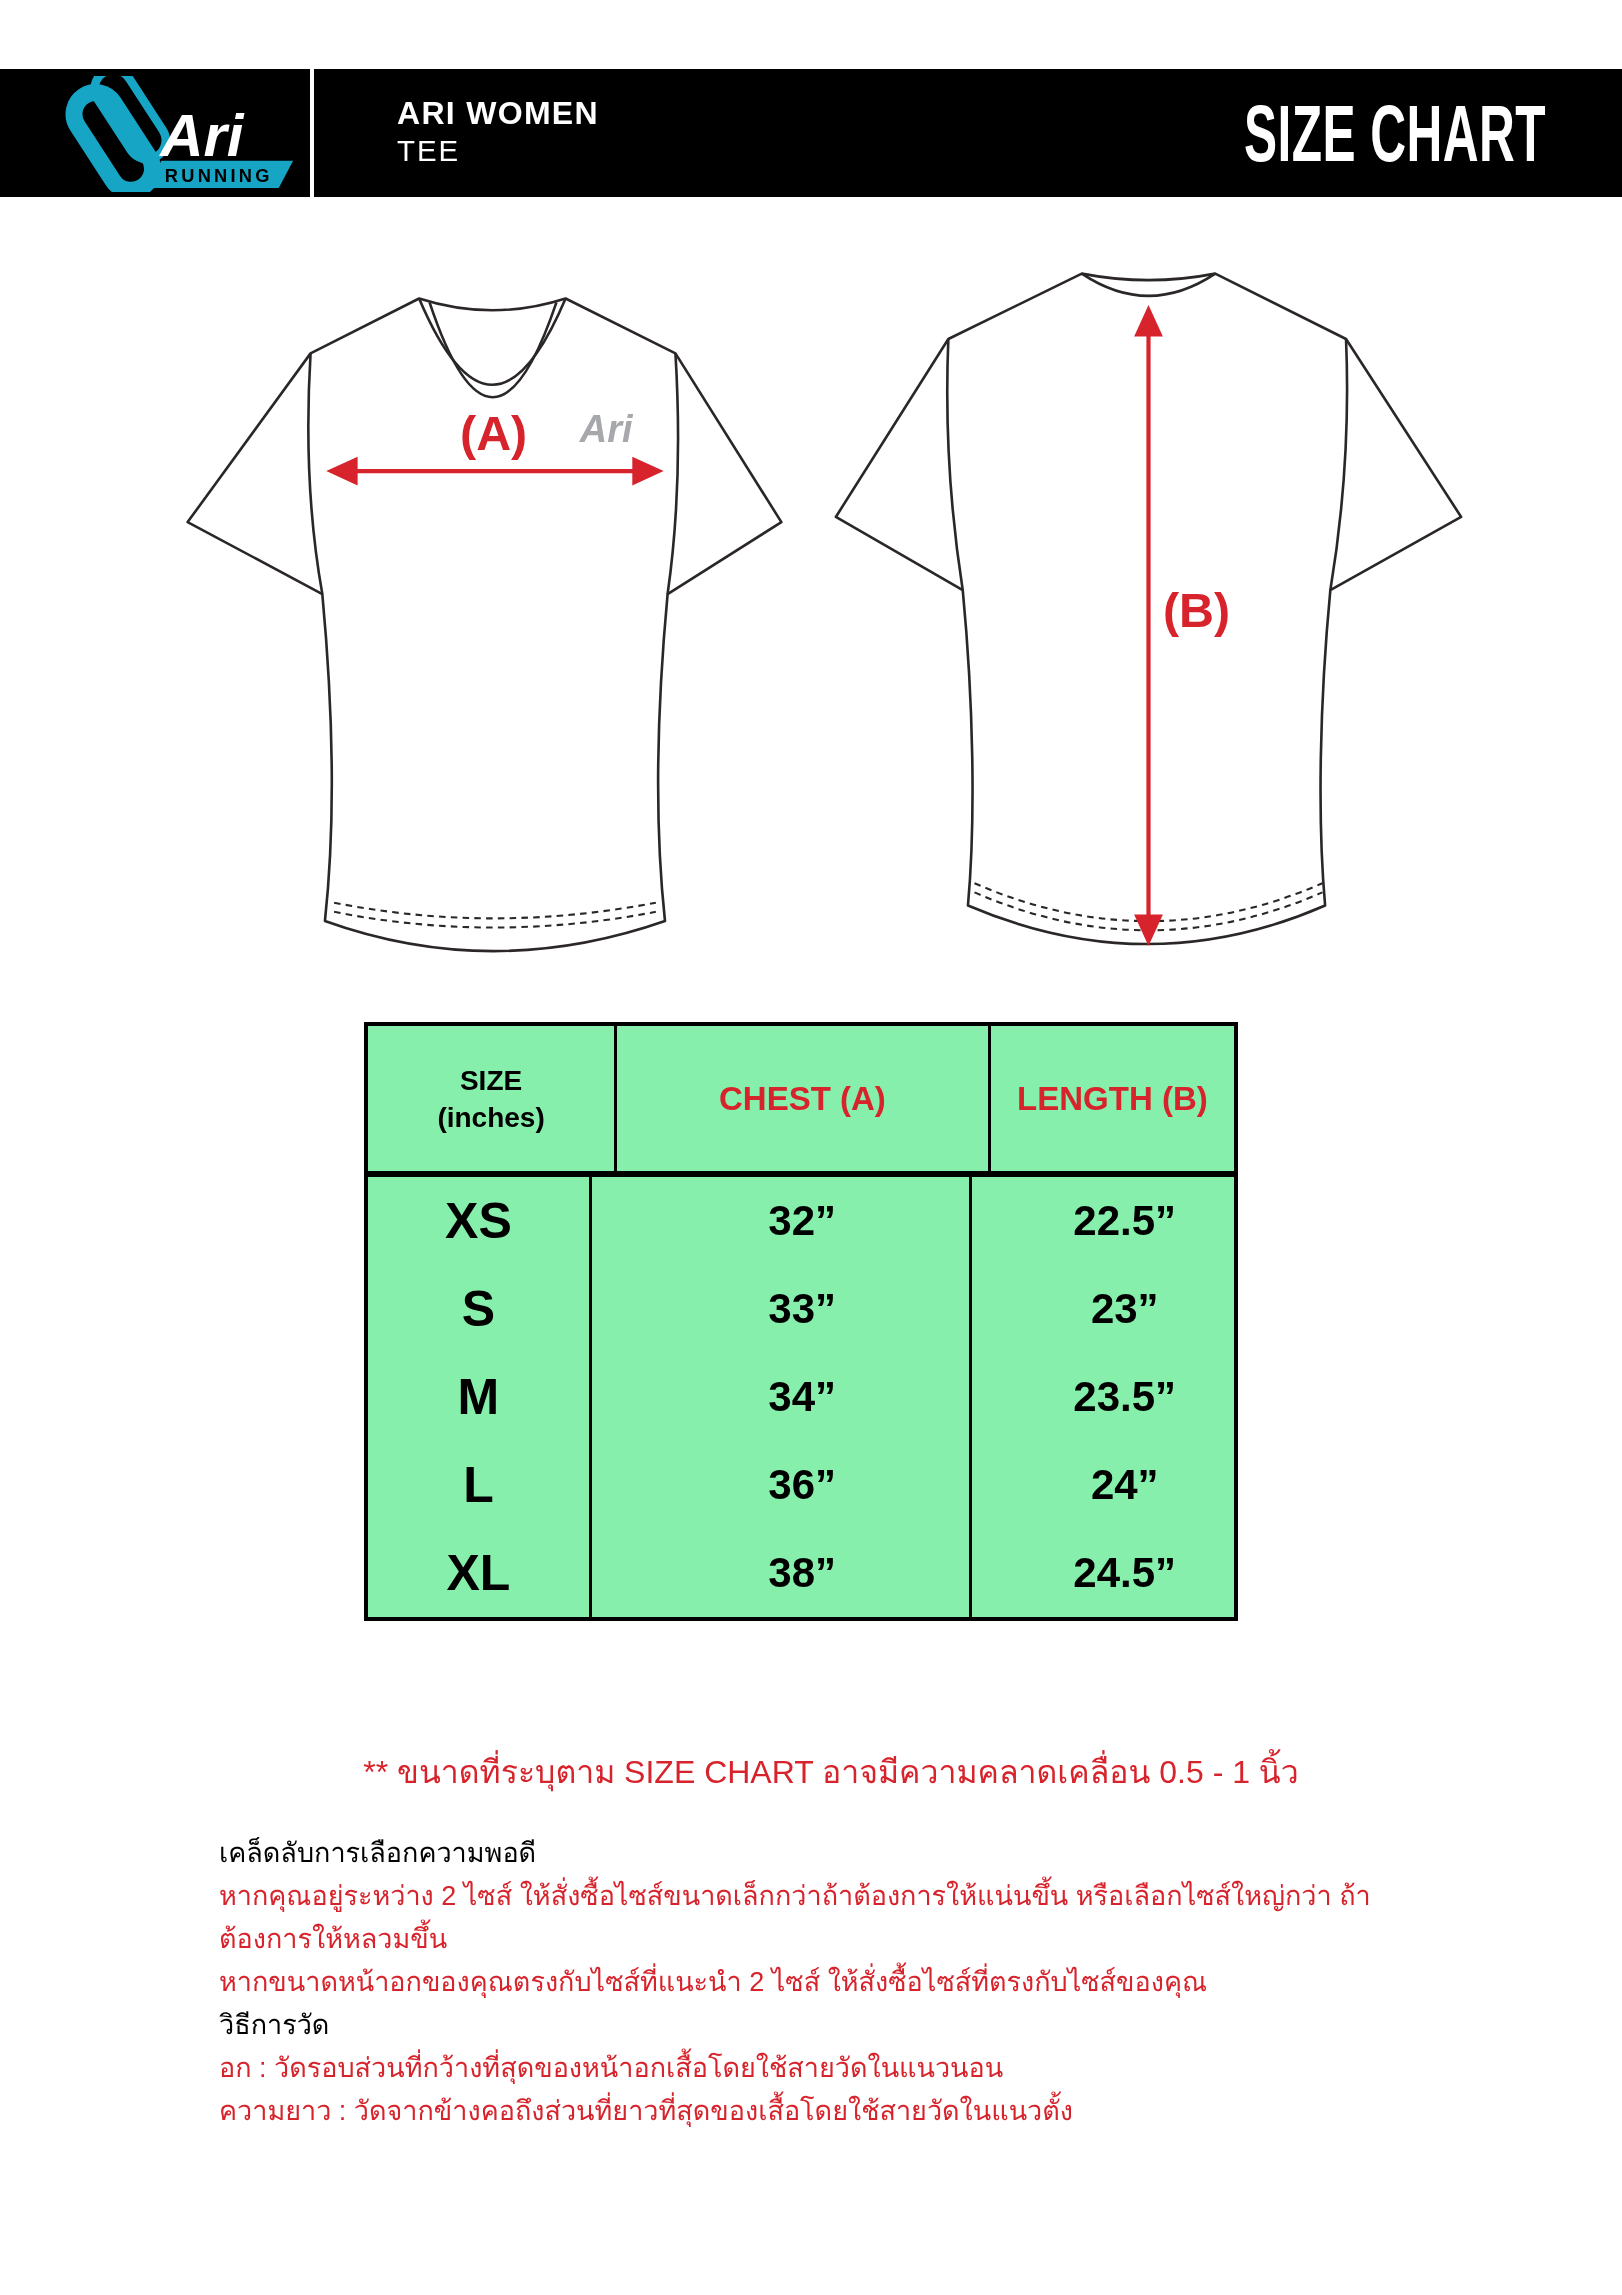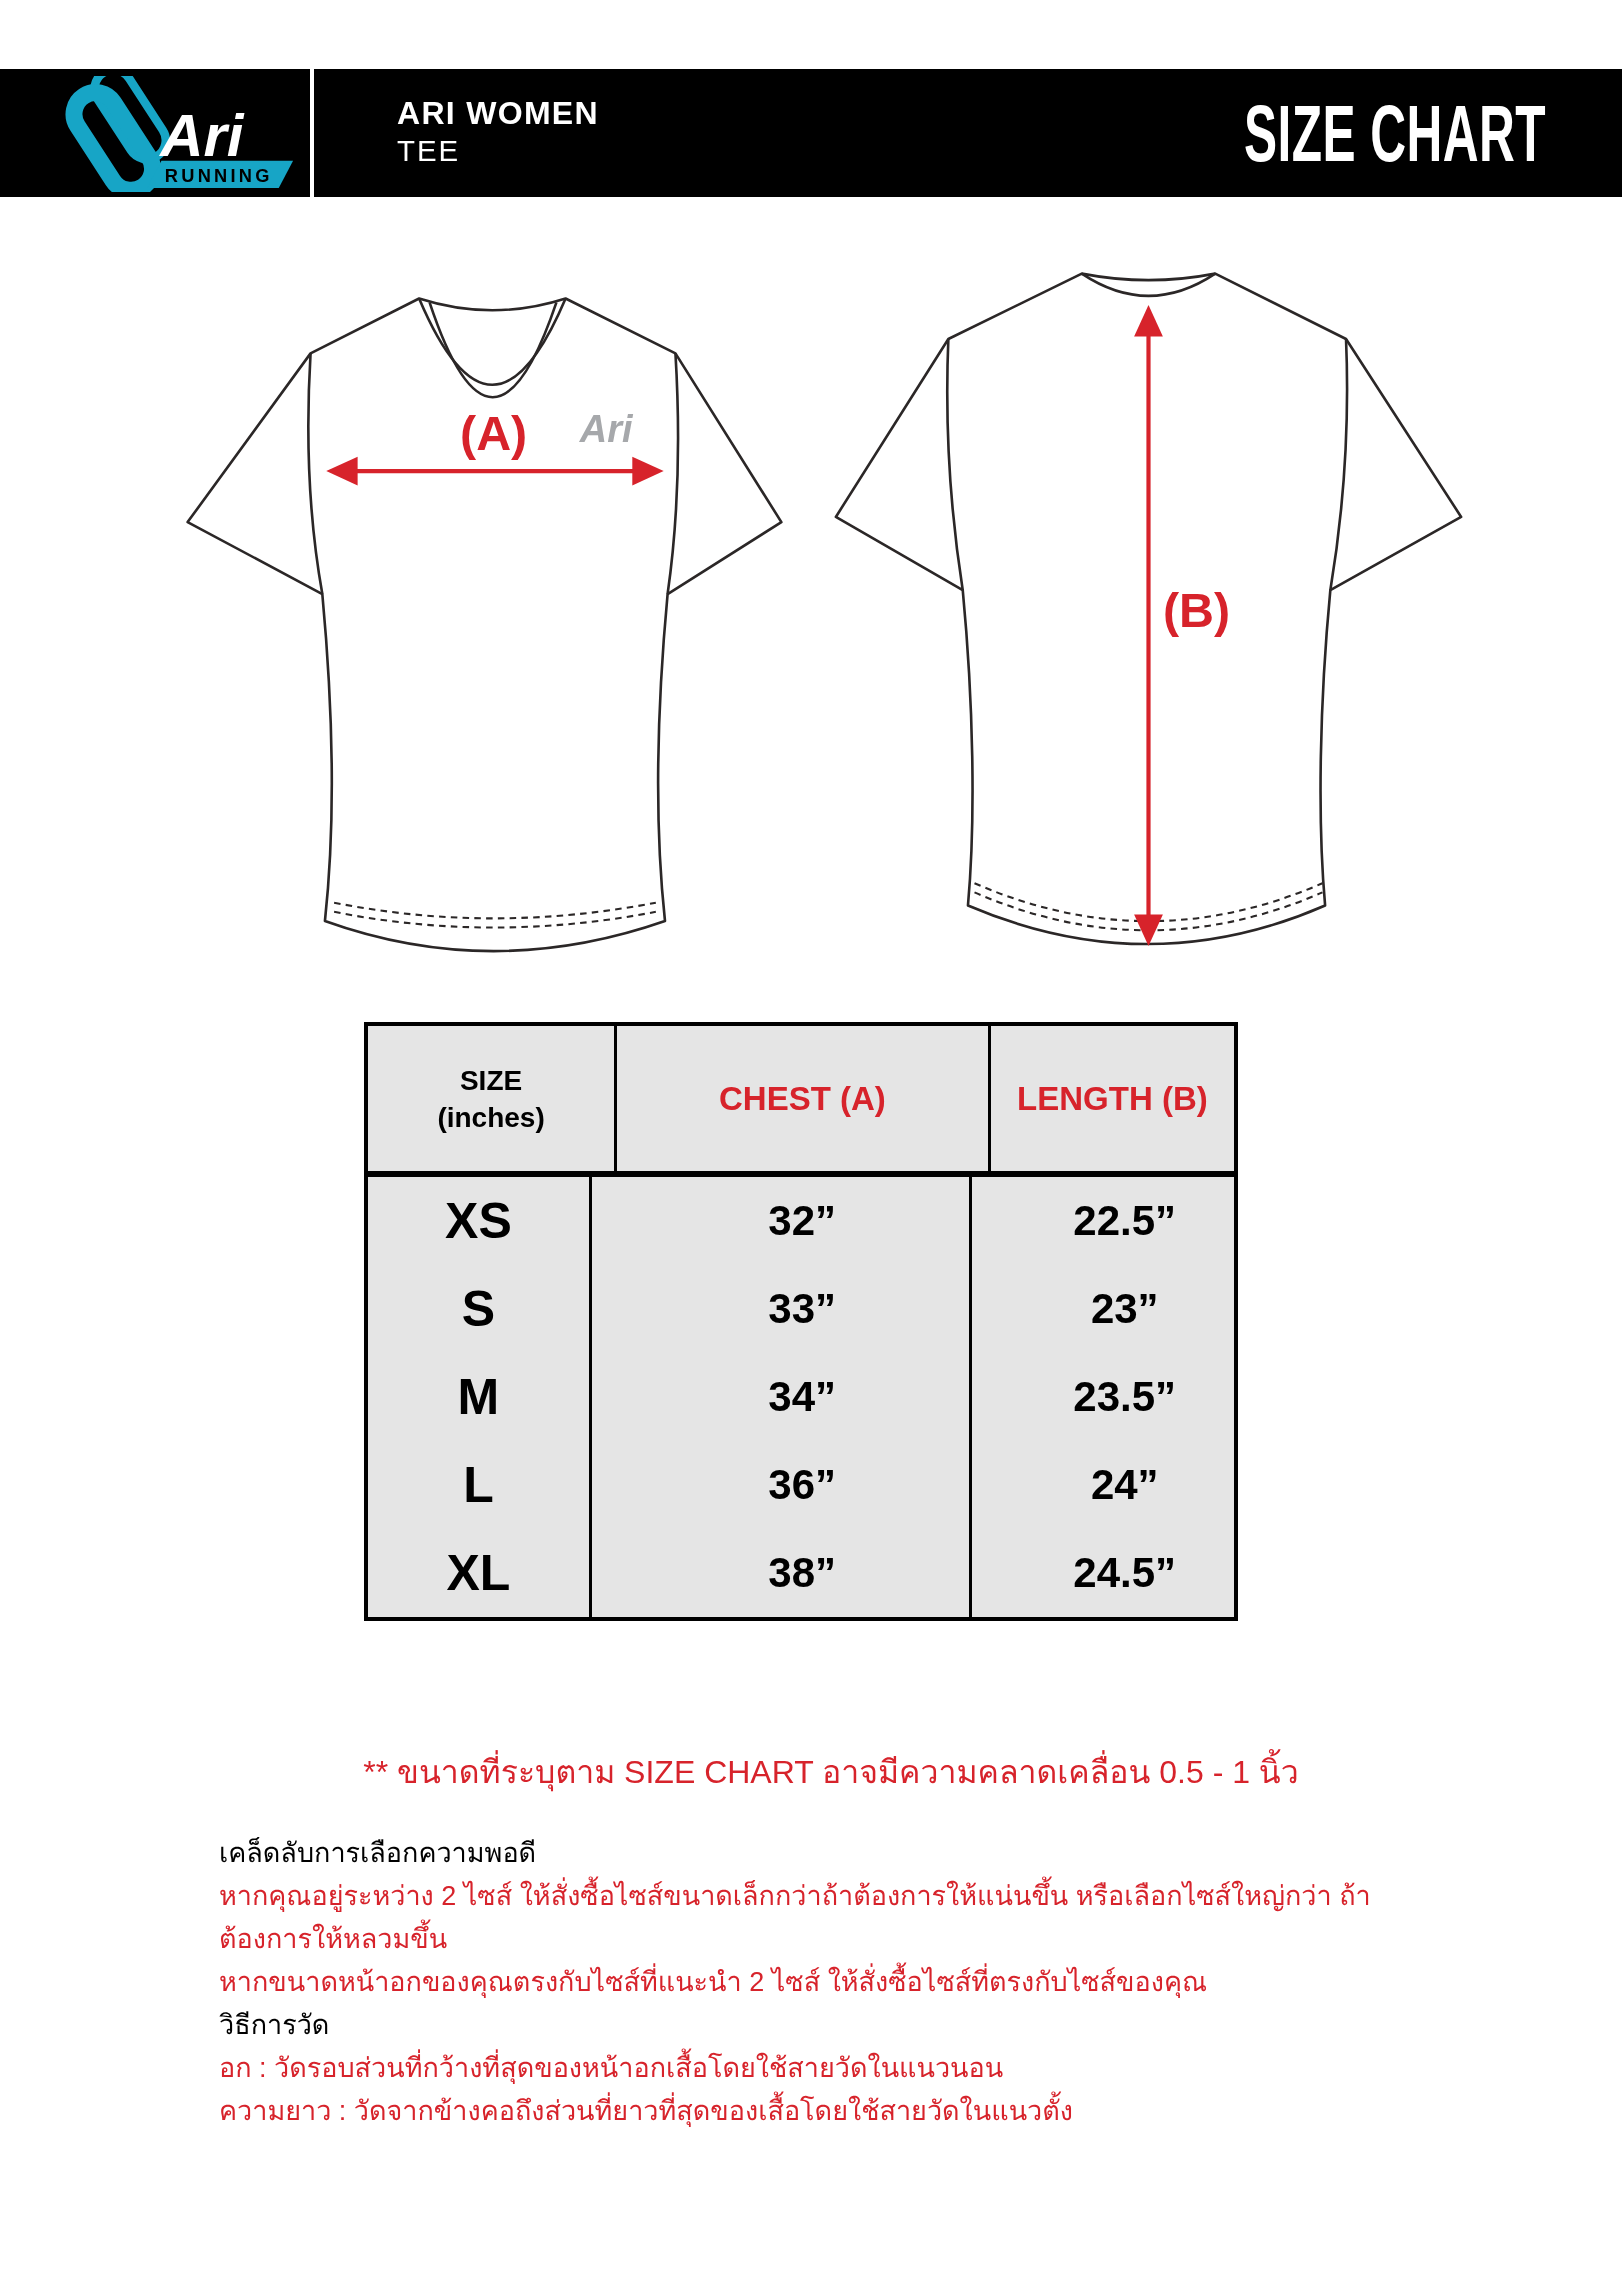--- a/index.html
+++ b/index.html
@@ -33,21 +33,21 @@
   .shirt-line{fill:#ffffff;stroke:#2b2727;stroke-width:2;stroke-linejoin:round;}
   .seam{fill:none;stroke:#2b2727;stroke-width:2;}
   .stitch{fill:none;stroke:#2b2727;stroke-width:1.6;stroke-dasharray:5 4;}
   .measure-line{stroke:#D7232B;stroke-width:3.2;}
   .measure-head{fill:#D7232B;}
   .measure-label{fill:#D7232B;font-weight:bold;font-size:37px;font-family:"Liberation Sans",sans-serif;}
   .chest-logo{fill:#a6a8ab;font-style:italic;font-weight:bold;font-size:29px;font-family:"Liberation Sans",sans-serif;}
   
   .size-table{
     position:absolute;left:364px;top:1022px;width:874px;height:599px;
-    border:4.6px solid #000;box-sizing:border-box;display:flex;flex-direction:column;background:#e5e5e5;
+    border:4.6px solid #000;box-sizing:border-box;display:flex;flex-direction:column;background:#86efac;
   }
   .table-header{
     display:grid;grid-template-columns:380fr 570fr 371fr;height:145px;flex:0 0 auto;
     border-bottom:6.5px solid #000;
   }
   .table-body{flex:1 1 auto;display:flex;flex-direction:column;}
   .table-row{flex:1 1 auto;display:grid;grid-template-columns:380fr 570fr 371fr;gap:44px;}
   .cell{
     display:flex;align-items:center;justify-content:center;flex-direction:column;
     box-sizing:border-box;text-align:center;

